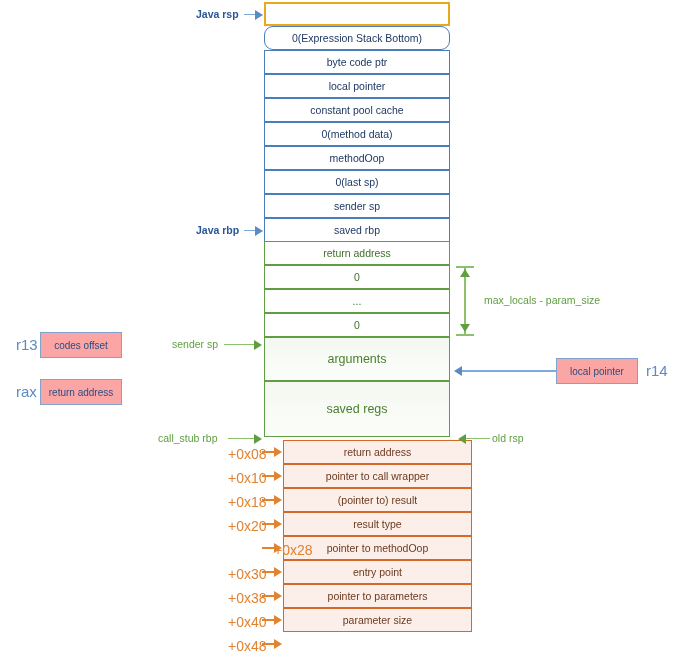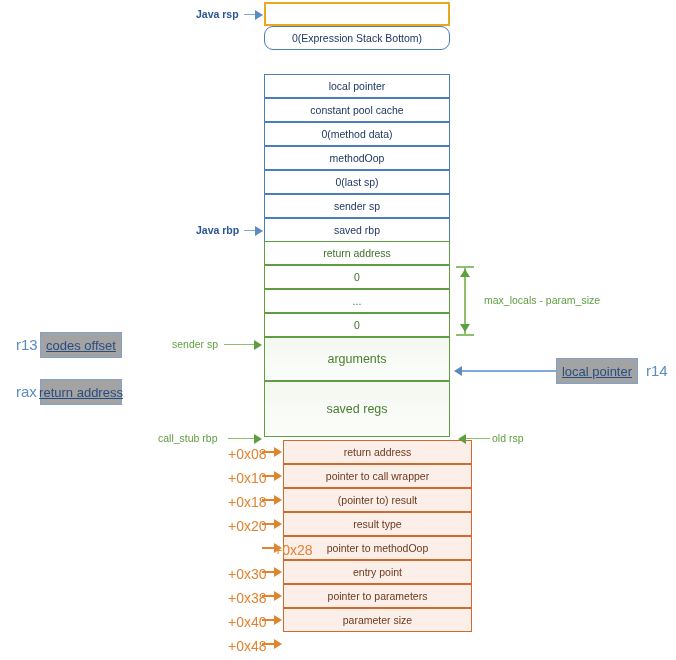--- a/index.html
+++ b/index.html
@@ -40,26 +40,25 @@
   .cell.orange{
     border:1.8px solid #d2682a;
     background:#fceee8;
     color:#6b3a20;
   }
 
   
   .labelbox{
     position:absolute;box-sizing:border-box;
     border:1.3px solid #7fa3cf;
-    background:#a3a3a3;
+    background:#fca5a5;
     color:#2a4d80;
-    font-size:13px;
+    font-size:10px;
     display:flex;align-items:center;justify-content:center;
     white-space:nowrap;
-    text-decoration:underline;
   }
 
   
   .txt{position:absolute;white-space:nowrap;}
   .txt.blue{color:#2a5596;font-size:10.5px;font-weight:bold;}
   .txt.green{color:#5f9e41;font-size:10.5px;}
   .txt.orange{color:#e1832f;font-size:14px;}
   .txt.reg{color:#5b8bbf;font-size:15px;}
   .aline{position:absolute;height:1.6px;}
   .ahead{position:absolute;width:0;height:0;border-style:solid;}
@@ -82,20 +81,21 @@
       border-width:8px 5px 0 5px;border-color:#5f9e41 transparent transparent transparent;}
 </style>
 </head>
 <body>
 
 <div id="stage">
 
   <div class="cell gold" style="left:264px;top:2px;width:186px;height:24px;"></div>
 
   <div class="cell blue" style="left:264px;top:26px;width:186px;height:24px;border-radius:9px;">0(Expression Stack Bottom)</div>
+  <div class="cell blue" style="left:264px;top:50px;width:186px;height:24px;">byte code ptr</div>
   <div class="cell blue" style="left:264px;top:74px;width:186px;height:24px;">local pointer</div>
   <div class="cell blue" style="left:264px;top:98px;width:186px;height:24px;">constant pool cache</div>
   <div class="cell blue" style="left:264px;top:122px;width:186px;height:24px;">0(method data)</div>
   <div class="cell blue" style="left:264px;top:146px;width:186px;height:24px;">methodOop</div>
   <div class="cell blue" style="left:264px;top:170px;width:186px;height:24px;">0(last sp)</div>
   <div class="cell blue" style="left:264px;top:194px;width:186px;height:24px;">sender sp</div>
   <div class="cell blue" style="left:264px;top:218px;width:186px;height:24px;">saved rbp</div>
 
   <div class="cell green" style="left:264px;top:241px;width:186px;height:24px;">return address</div>
   <div class="cell green" style="left:264px;top:265px;width:186px;height:24px;">0</div>

